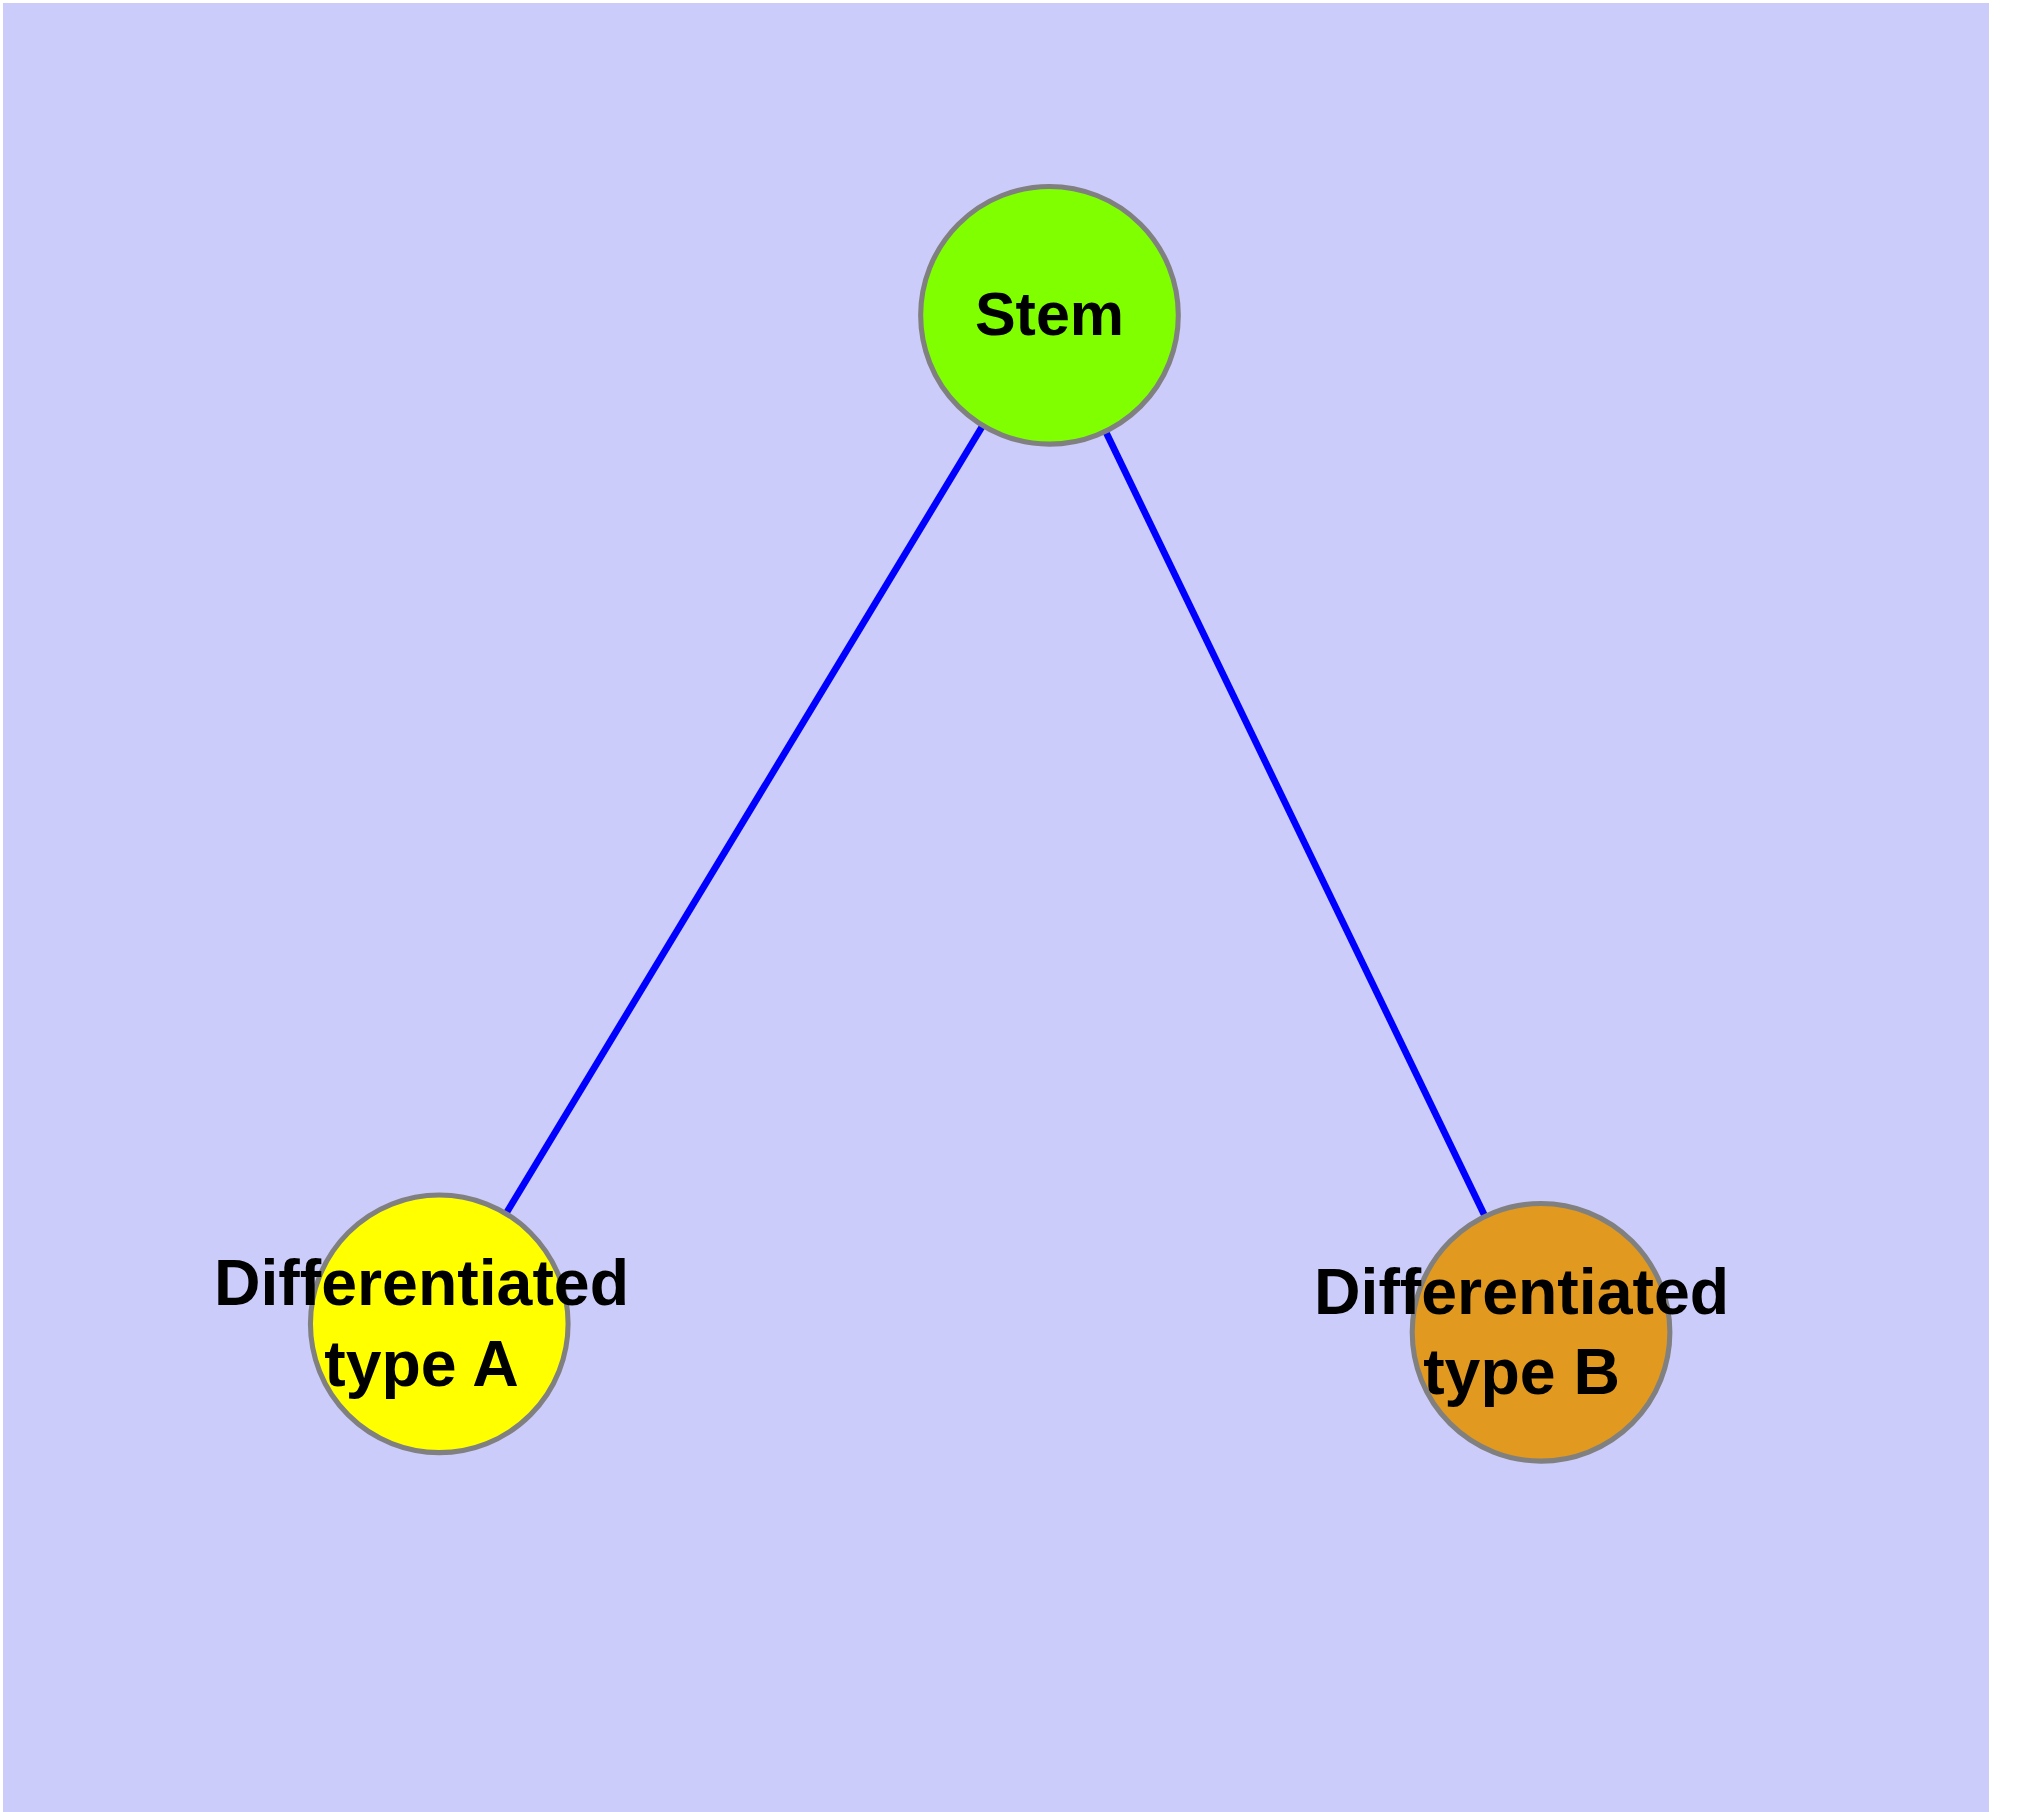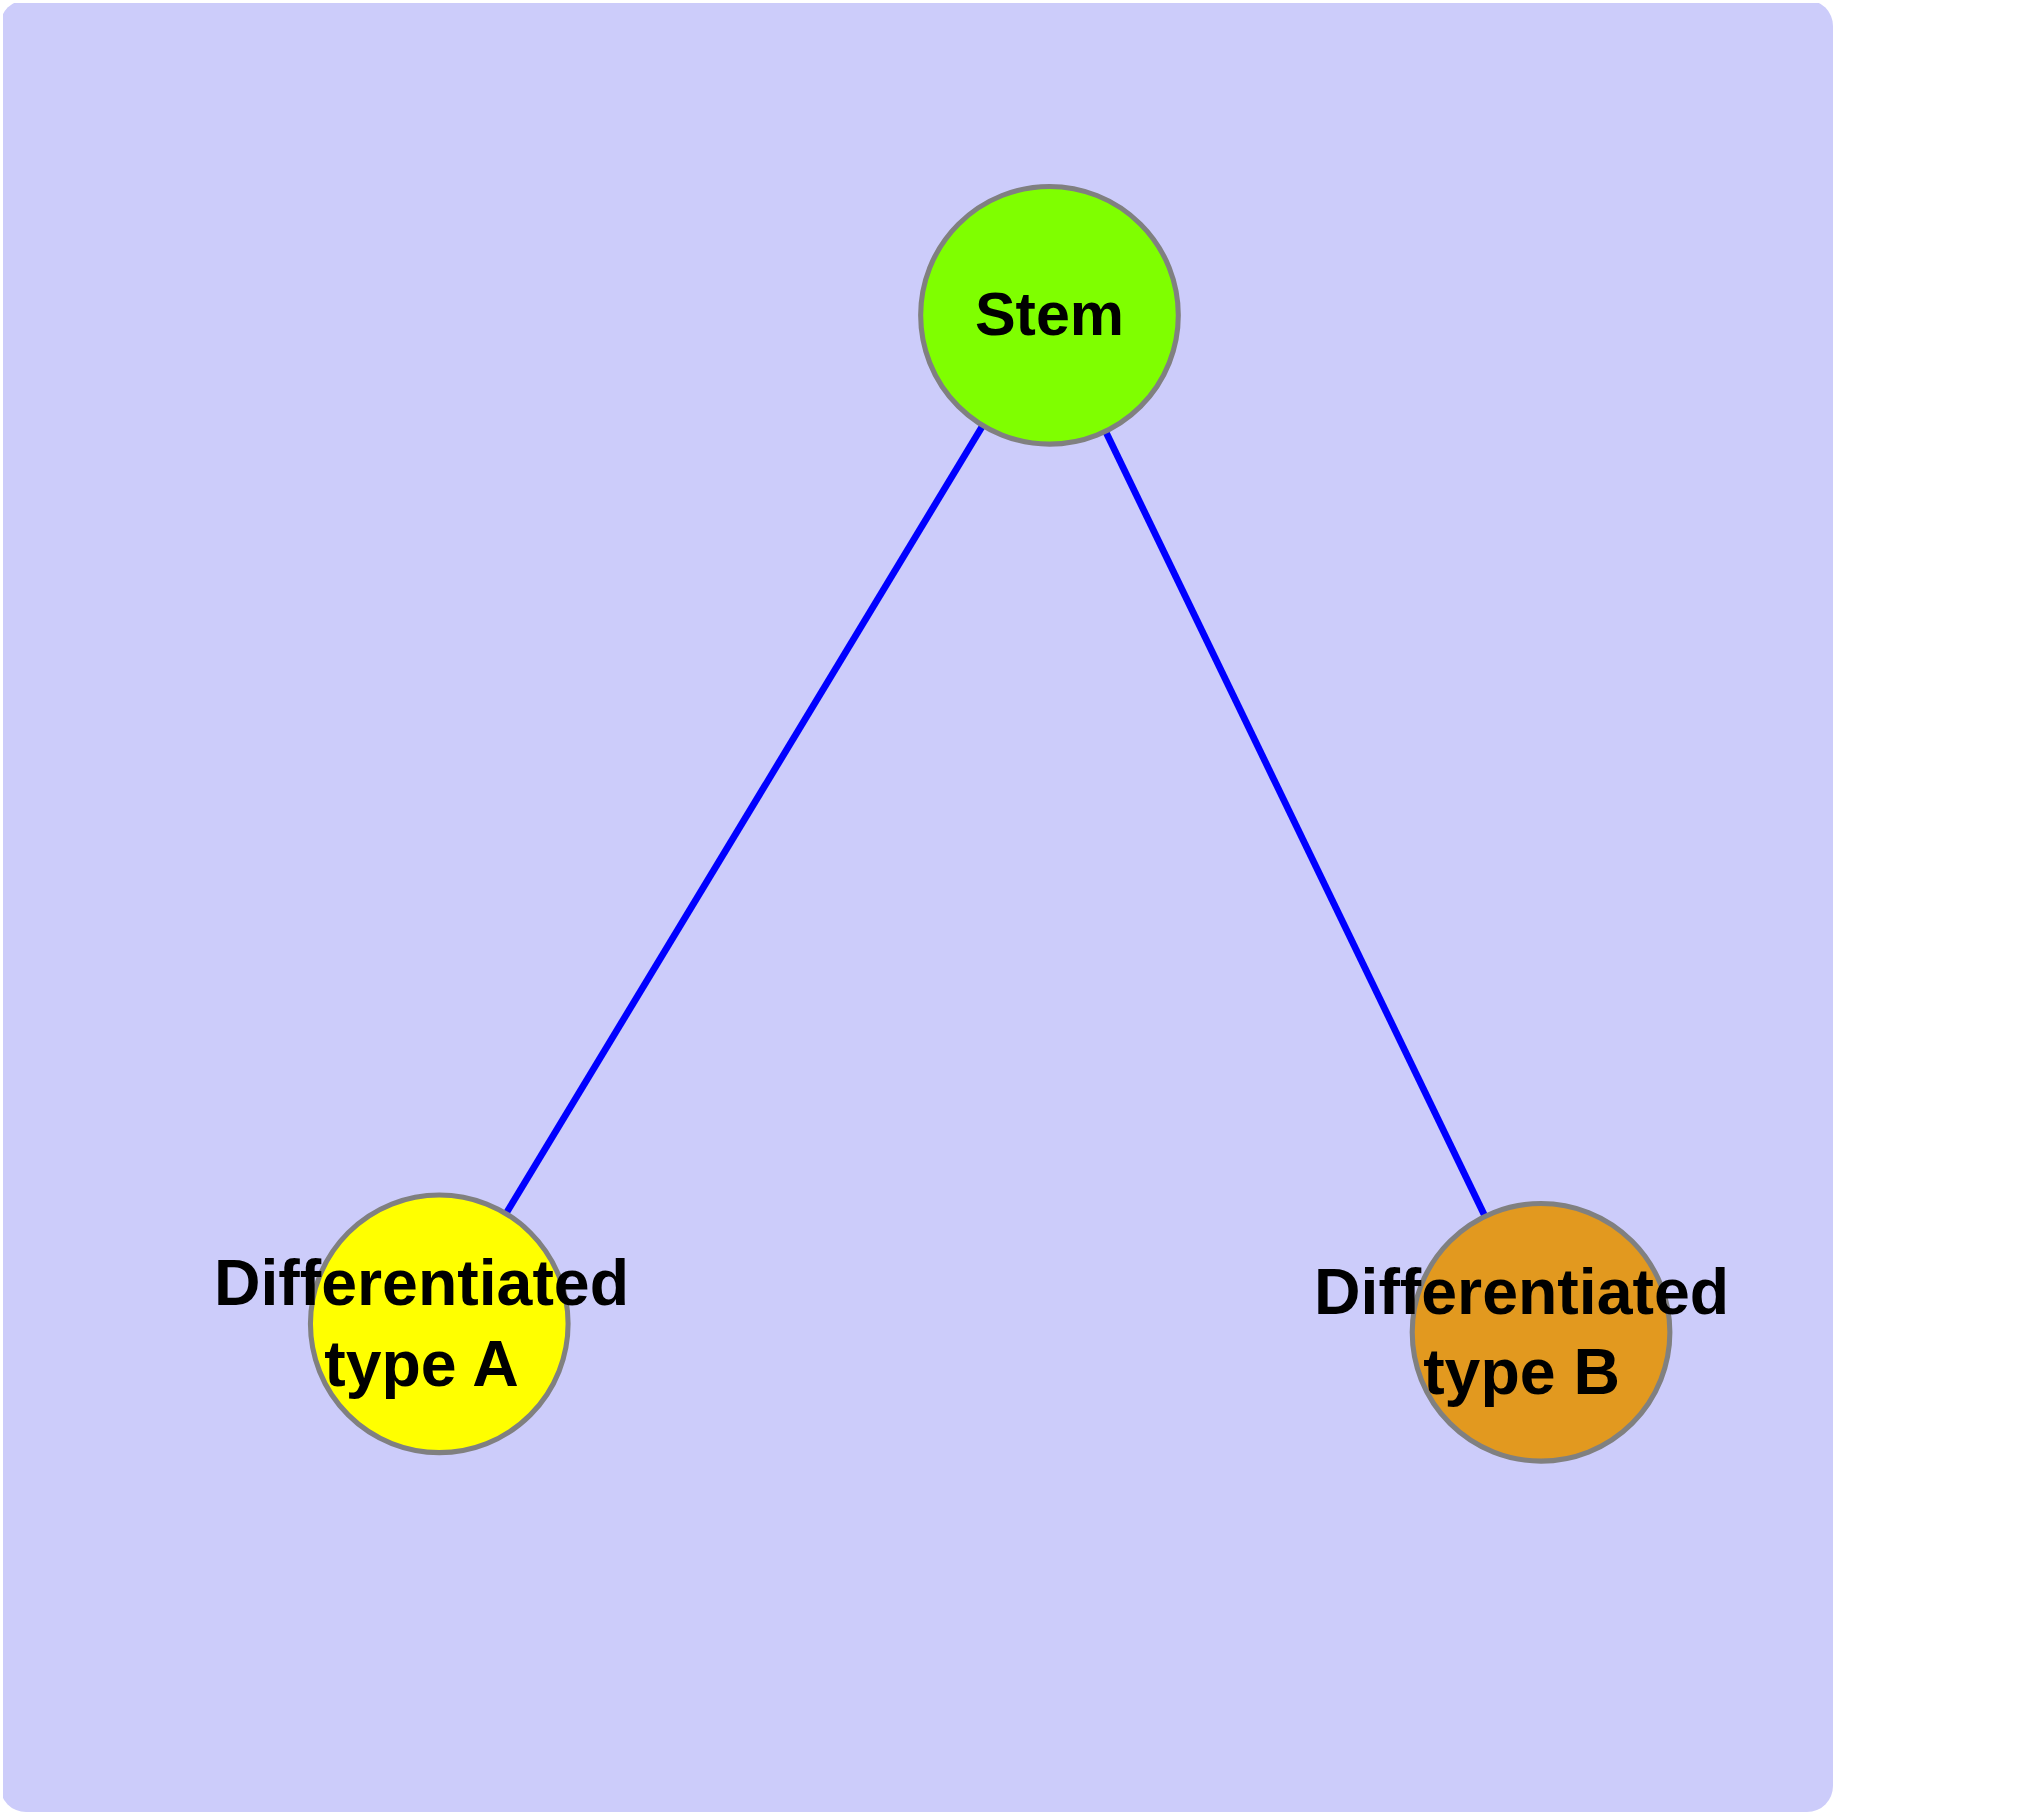--- a/index.html
+++ b/index.html
@@ -3,26 +3,25 @@
 <meta charset="utf-8">
 <title>Cell Differentiation Graph</title>
 <style>
   html, body {
     margin: 0;
     padding: 0;
     background: #ffffff;
   }
   #canvas {
     position: relative;
-    width: 1833px;
+    width: 1989px;
     height: 1812px;
     overflow: hidden;
     background: #ffffff;
     font-family: "Liberation Sans", "DejaVu Sans", sans-serif;
-    border-radius: 26px;
   }
   #plot-area {
     position: absolute;
     left: 3.4px;
     top: 3.4px;
     width: 2017px;
     height: 1809px;
     background: #ccccfa;
   }
   #graph-svg {

